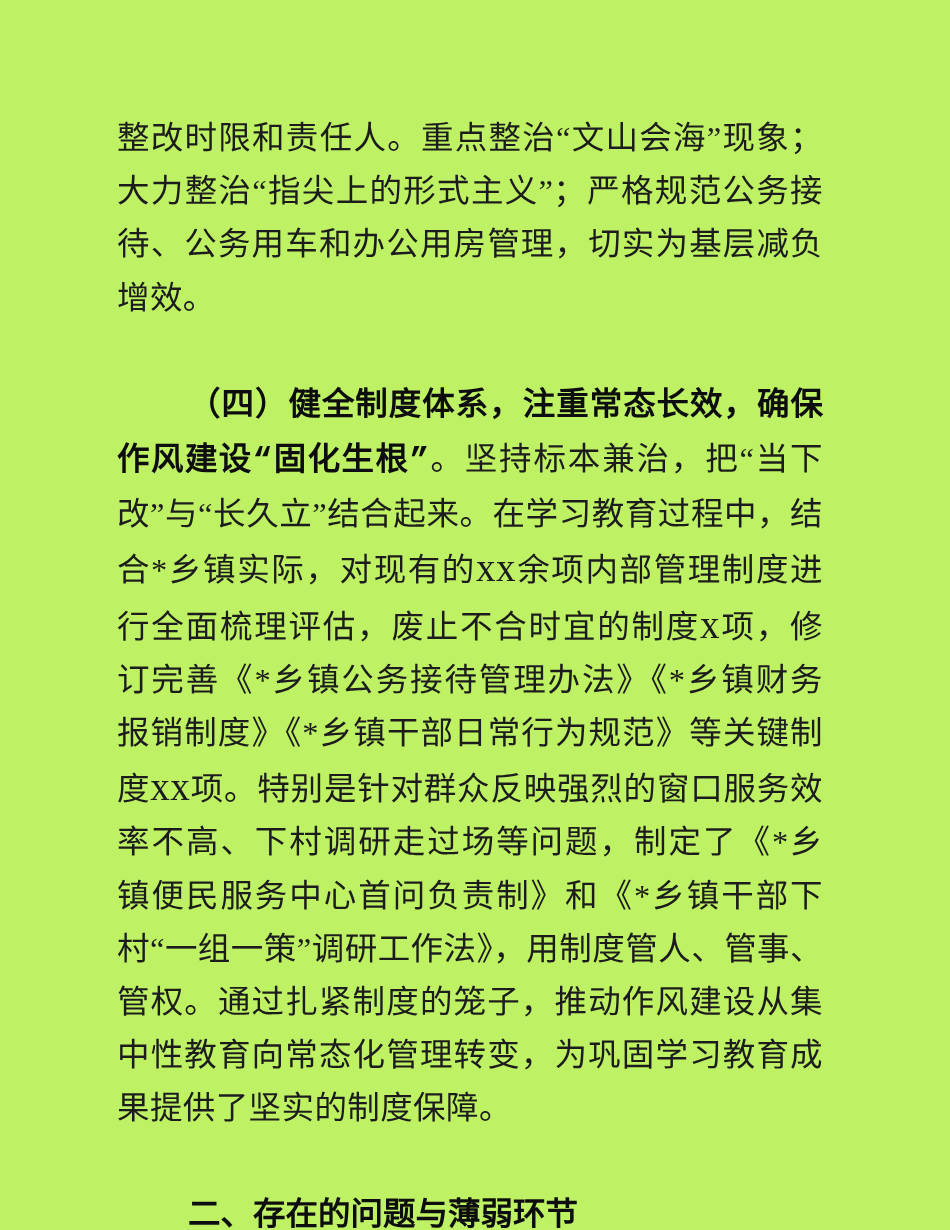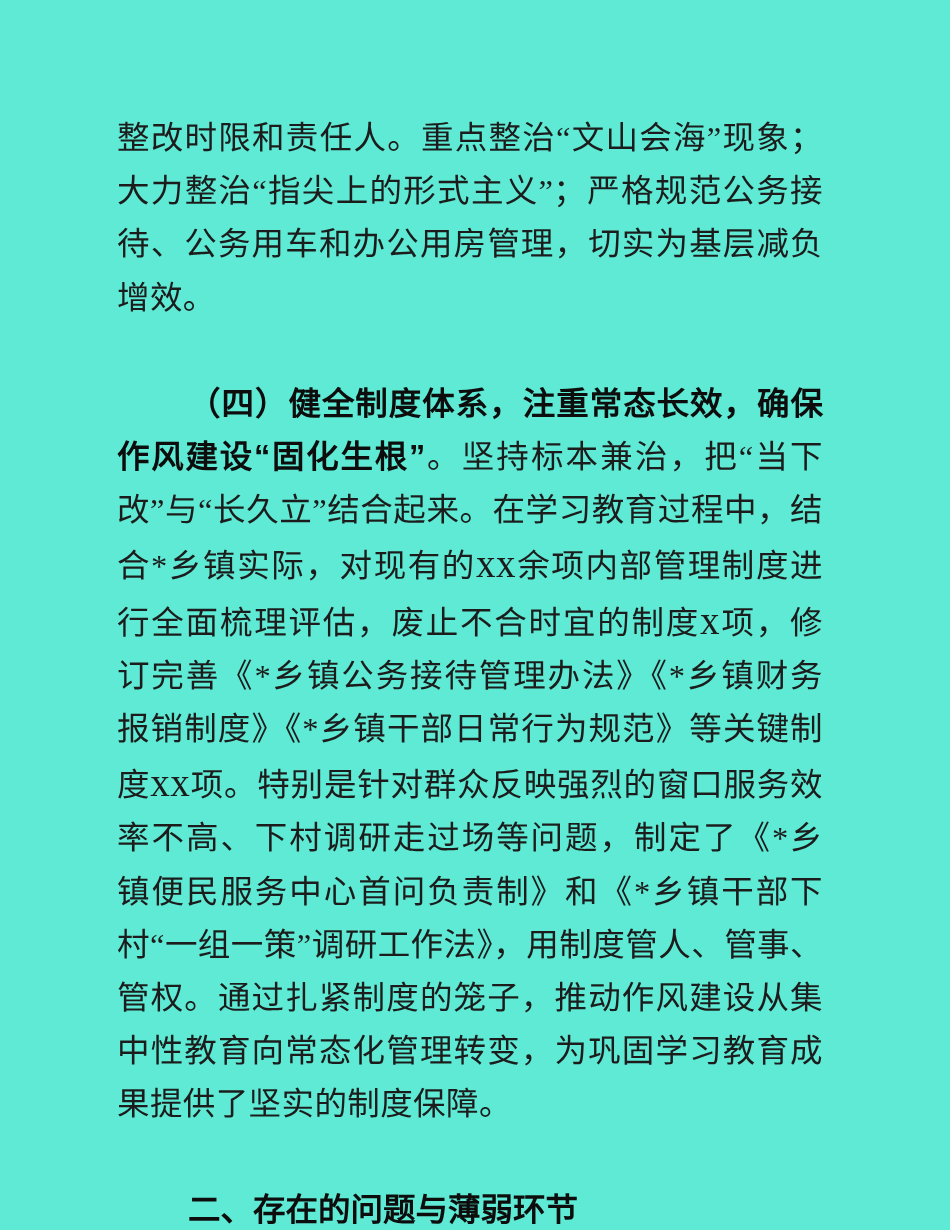--- a/index.html
+++ b/index.html
@@ -17,21 +17,21 @@
     color: #1a1a1a;
     -webkit-font-smoothing: antialiased;
   }
 
   .page {
     position: absolute;
     left: 0;
     top: 0;
     width: 950px;
     height: 1230px;
-    background: #5eead4;
+    background: #bef264;
   }
 
   .text-column {
     position: absolute;
     left: 117px;
     top: 112px;
     width: 706px;
   }
 
   
@@ -55,21 +55,21 @@
   .gap-para {
     height: 53px;
   }
 
   .gap-heading-top {
     height: 52px;
   }
 
   
   .b {
-    font-family: Liberation Sans, sans-serif;
+    font-family: Liberation Mono, monospace;
     font-weight: 700;
     letter-spacing: 0px;
     color: #0d0d0d;
   }
 
   
   p.section-heading {
     margin: 0;
     font-family: "Liberation Sans", "DejaVu Sans", sans-serif;
     font-weight: 700;

